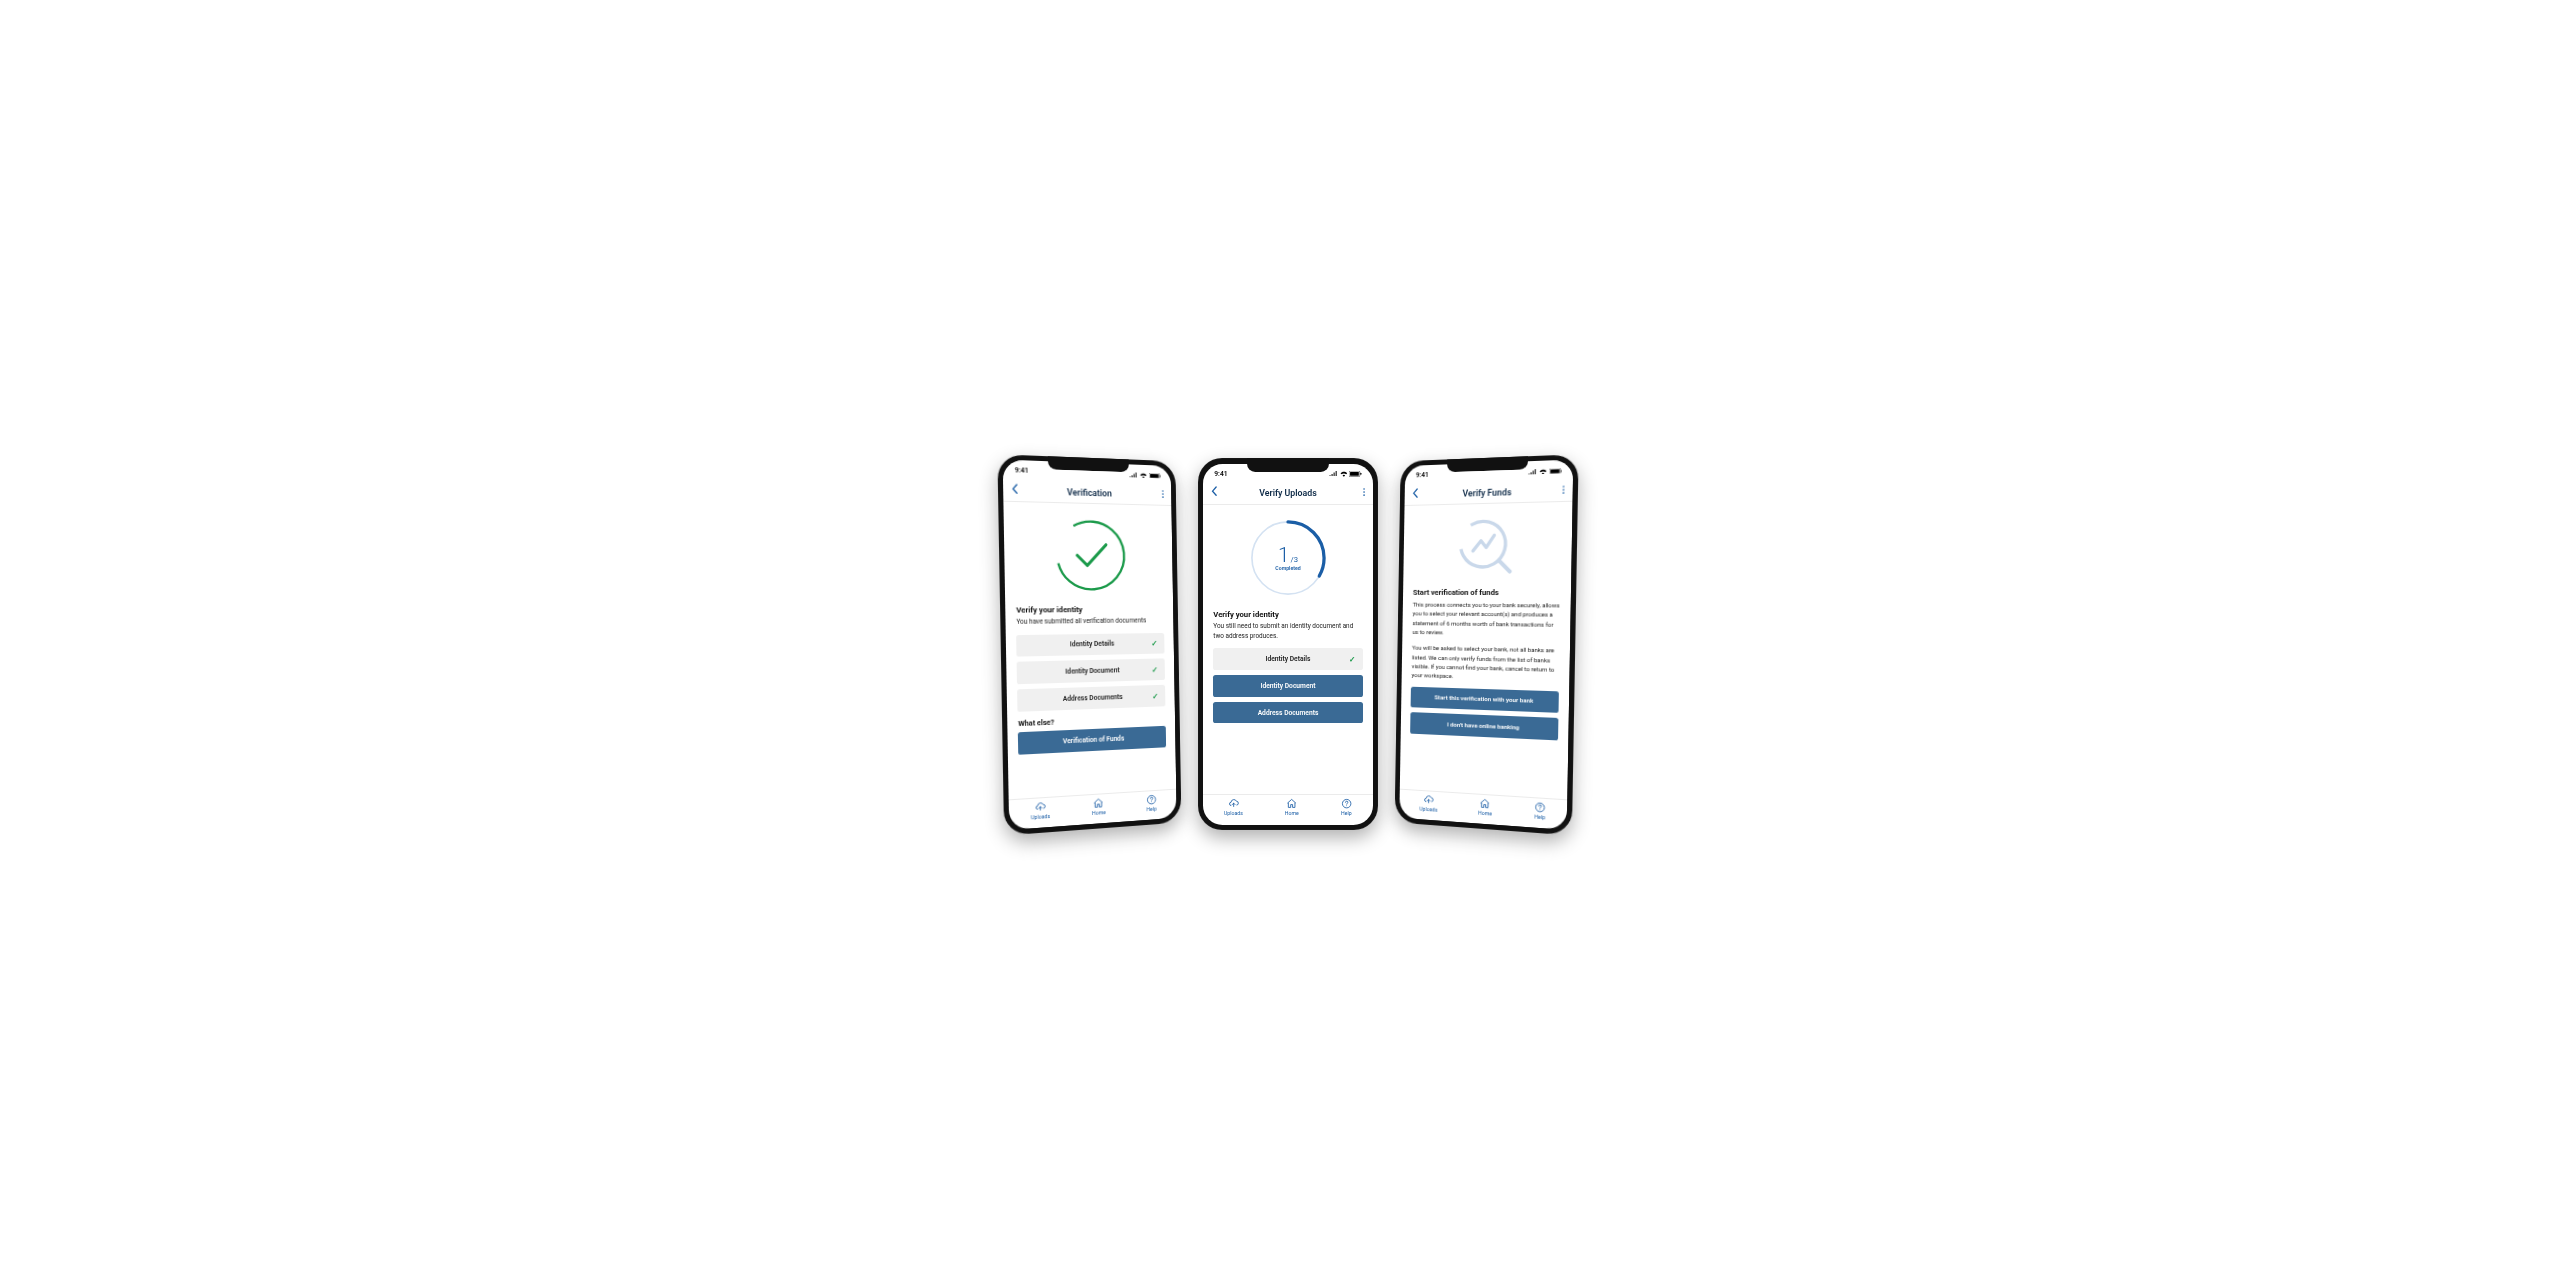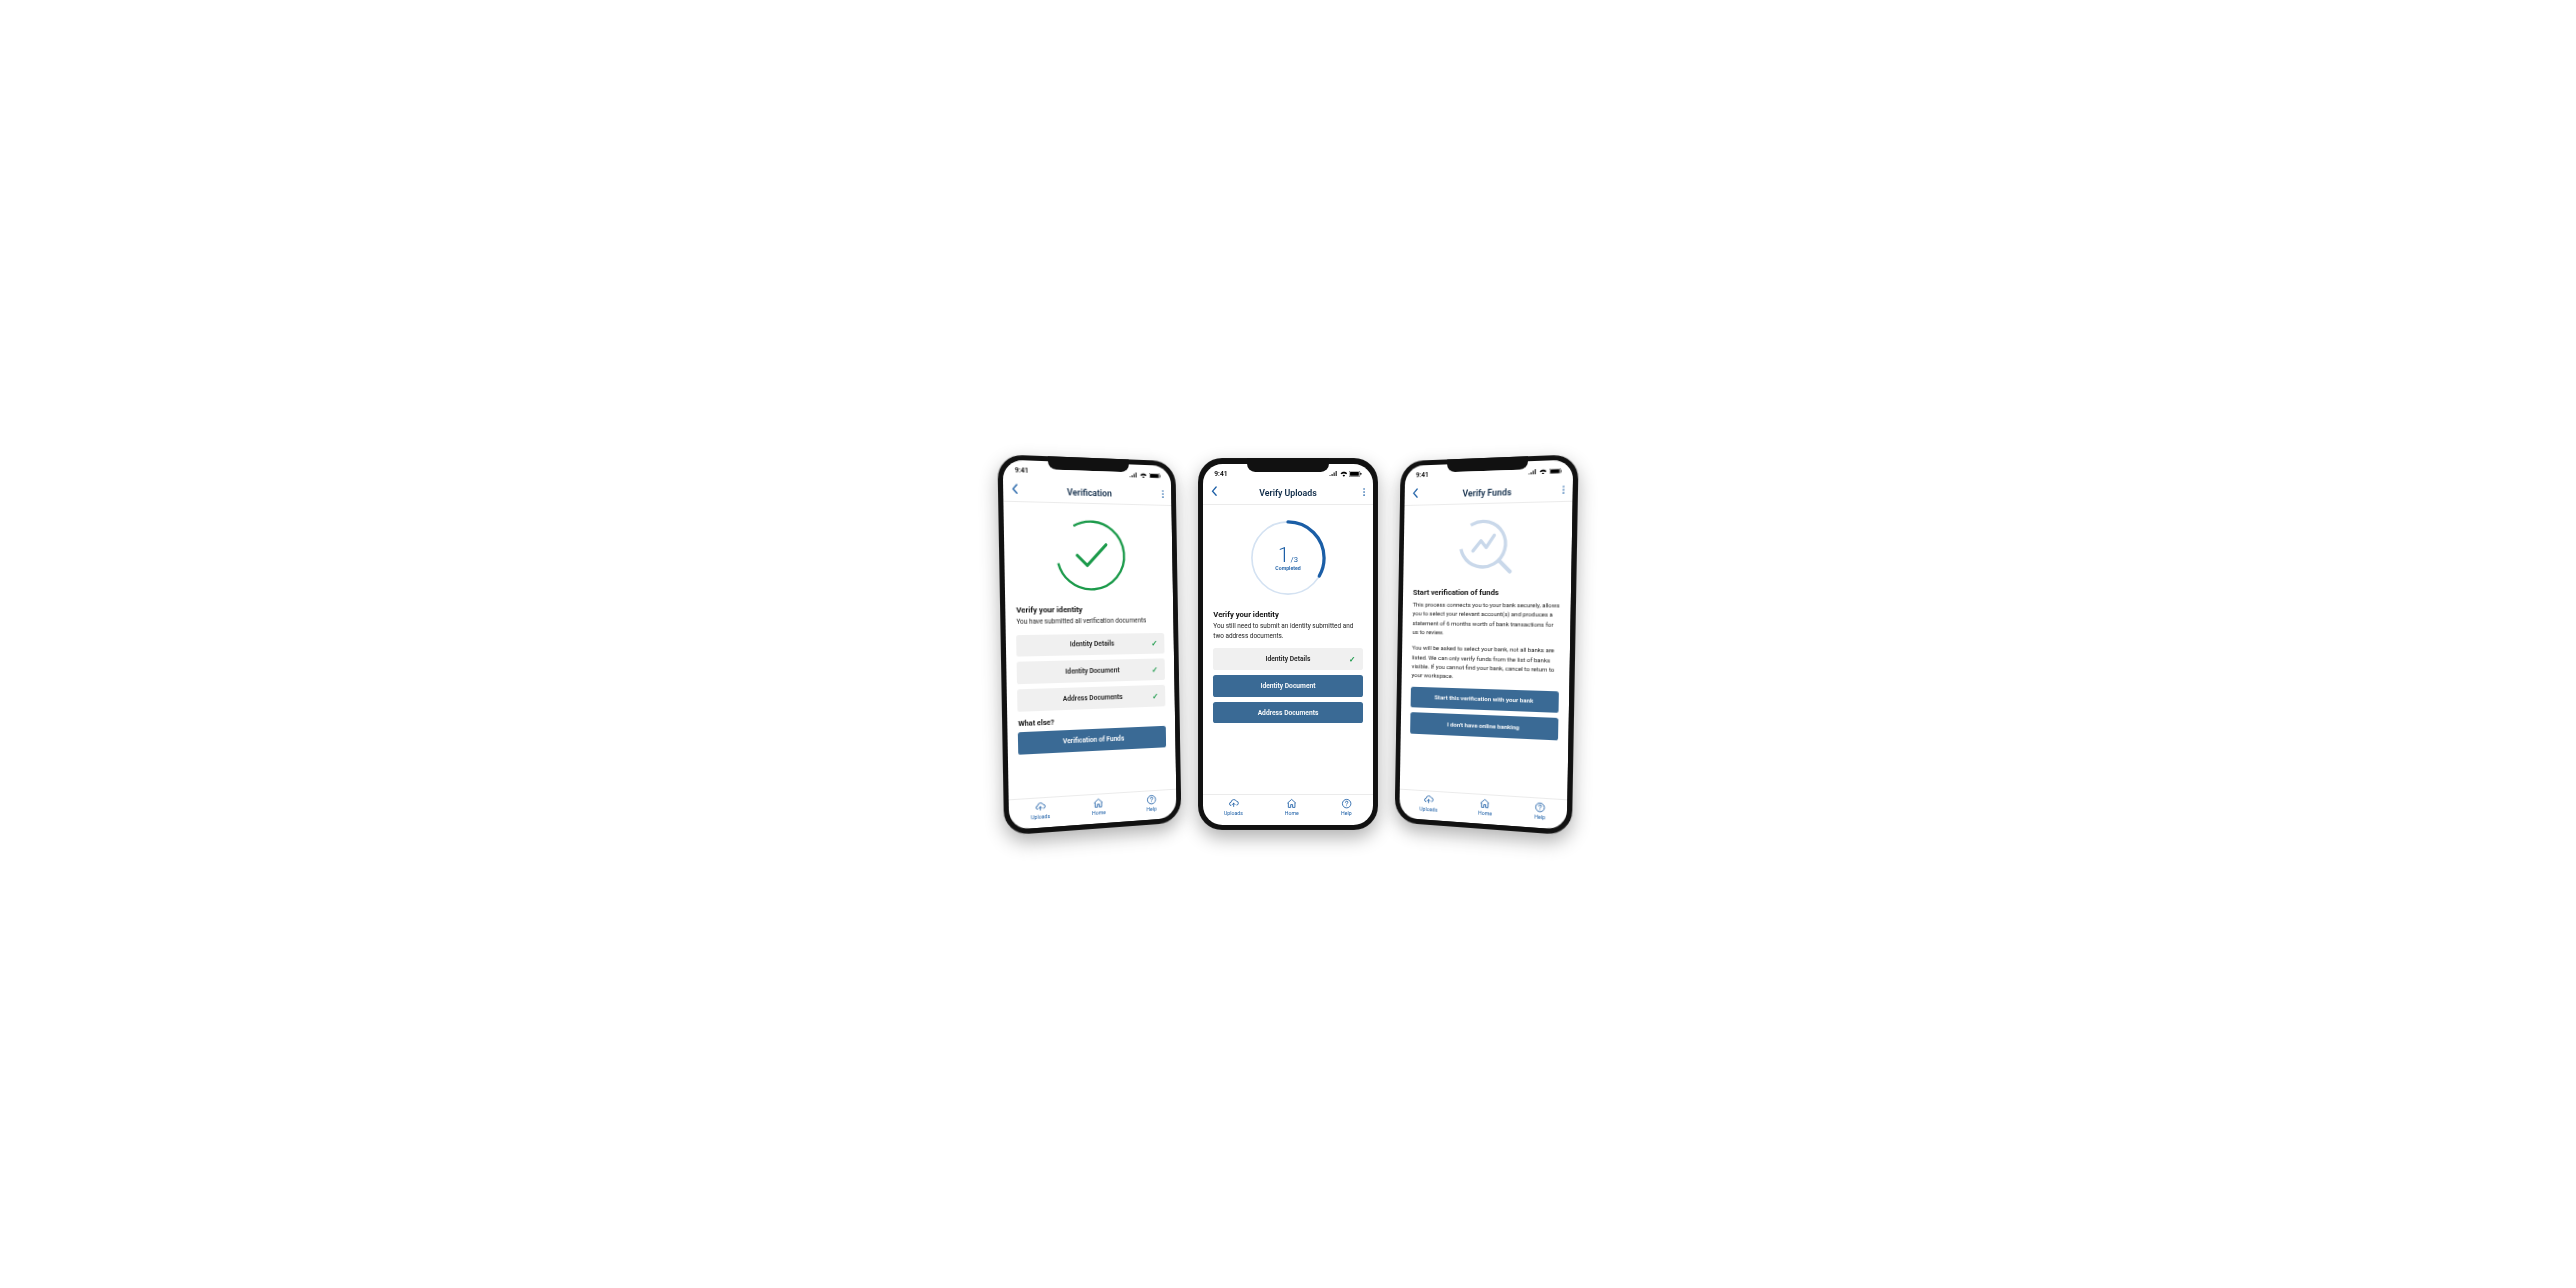--- a/index.html
+++ b/index.html
@@ -283,21 +283,21 @@
           </svg>
           <div class="ring-center">
             <div>
               <span class="ring-big">1</span><span class="ring-small">/3</span>
             </div>
             <div class="ring-lbl">Completed</div>
           </div>
         </div>
       </div>
       <div class="h2">Verify your identity</div>
-      <div class="sub">You still need to submit an identity submitted and two address documents.</div>
+      <div class="sub">You still need to submit an identity document and two address produces.</div>
 
       <div class="btn btn-complete">
         <span>Identity Details</span>
         <span class="check-right">✓</span>
       </div>
       <div class="btn btn-primary">
         <span>Identity Document</span>
       </div>
       <div class="btn btn-primary">
         <span>Address Documents</span>

